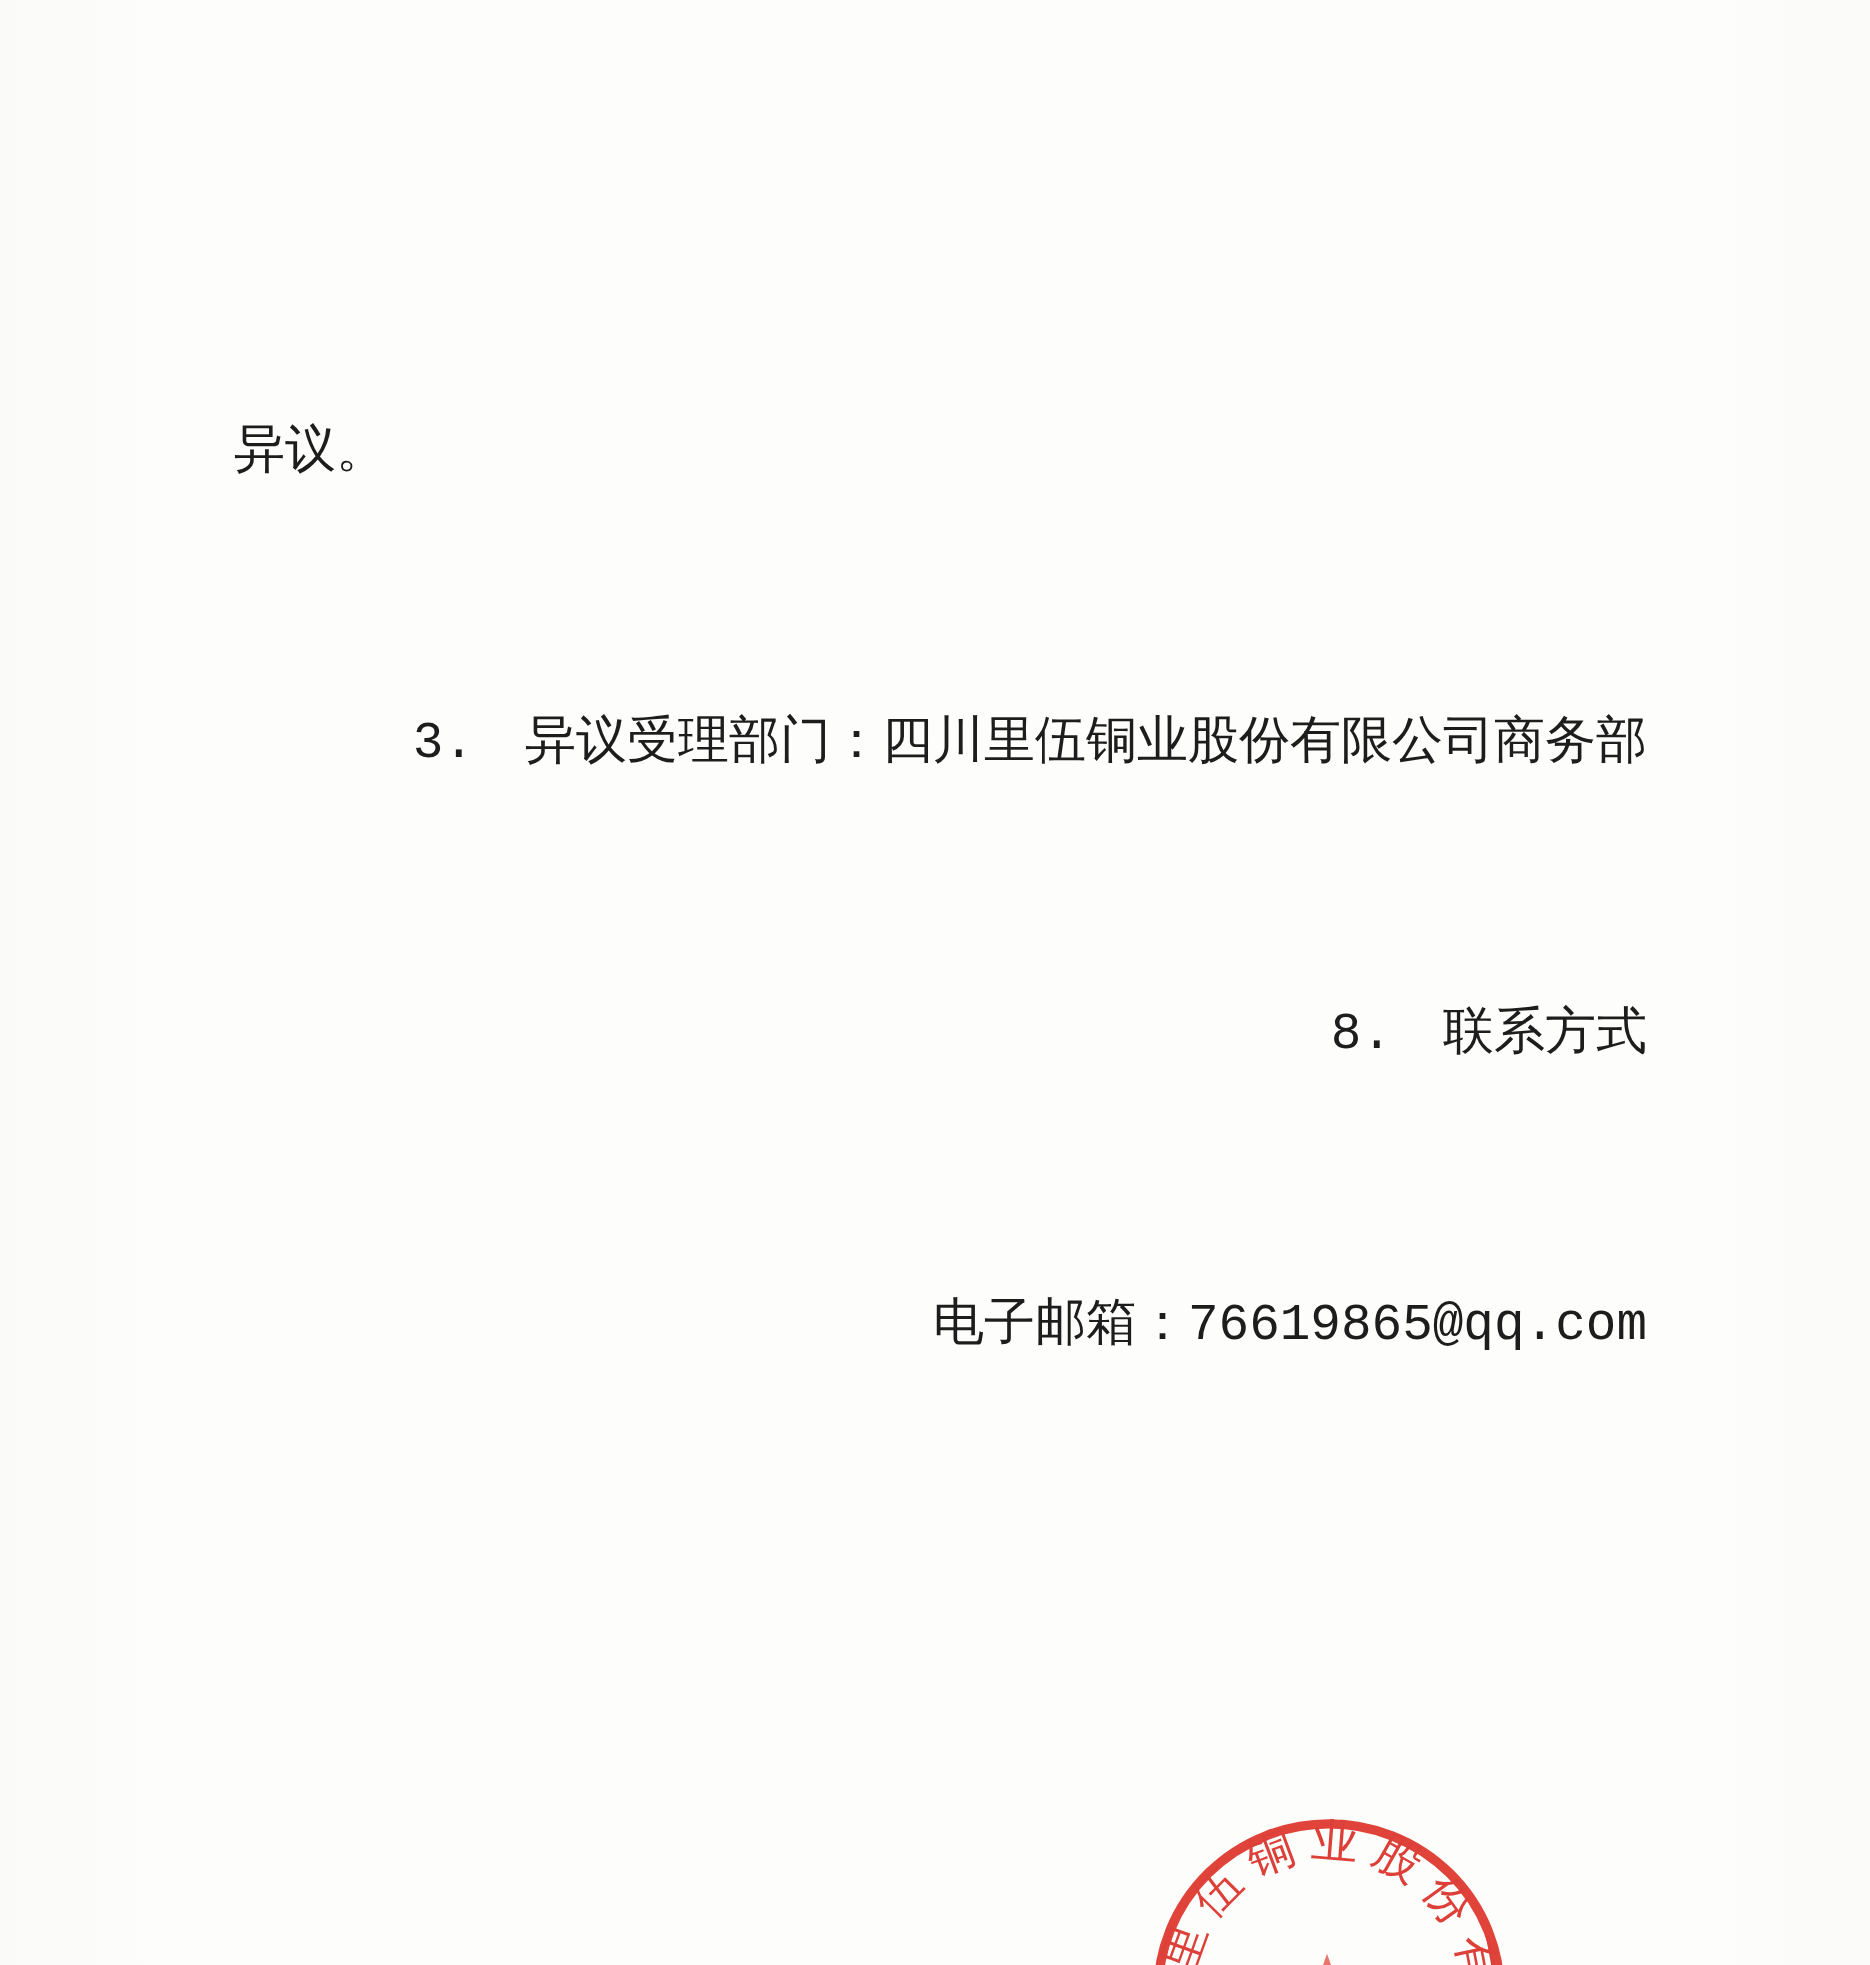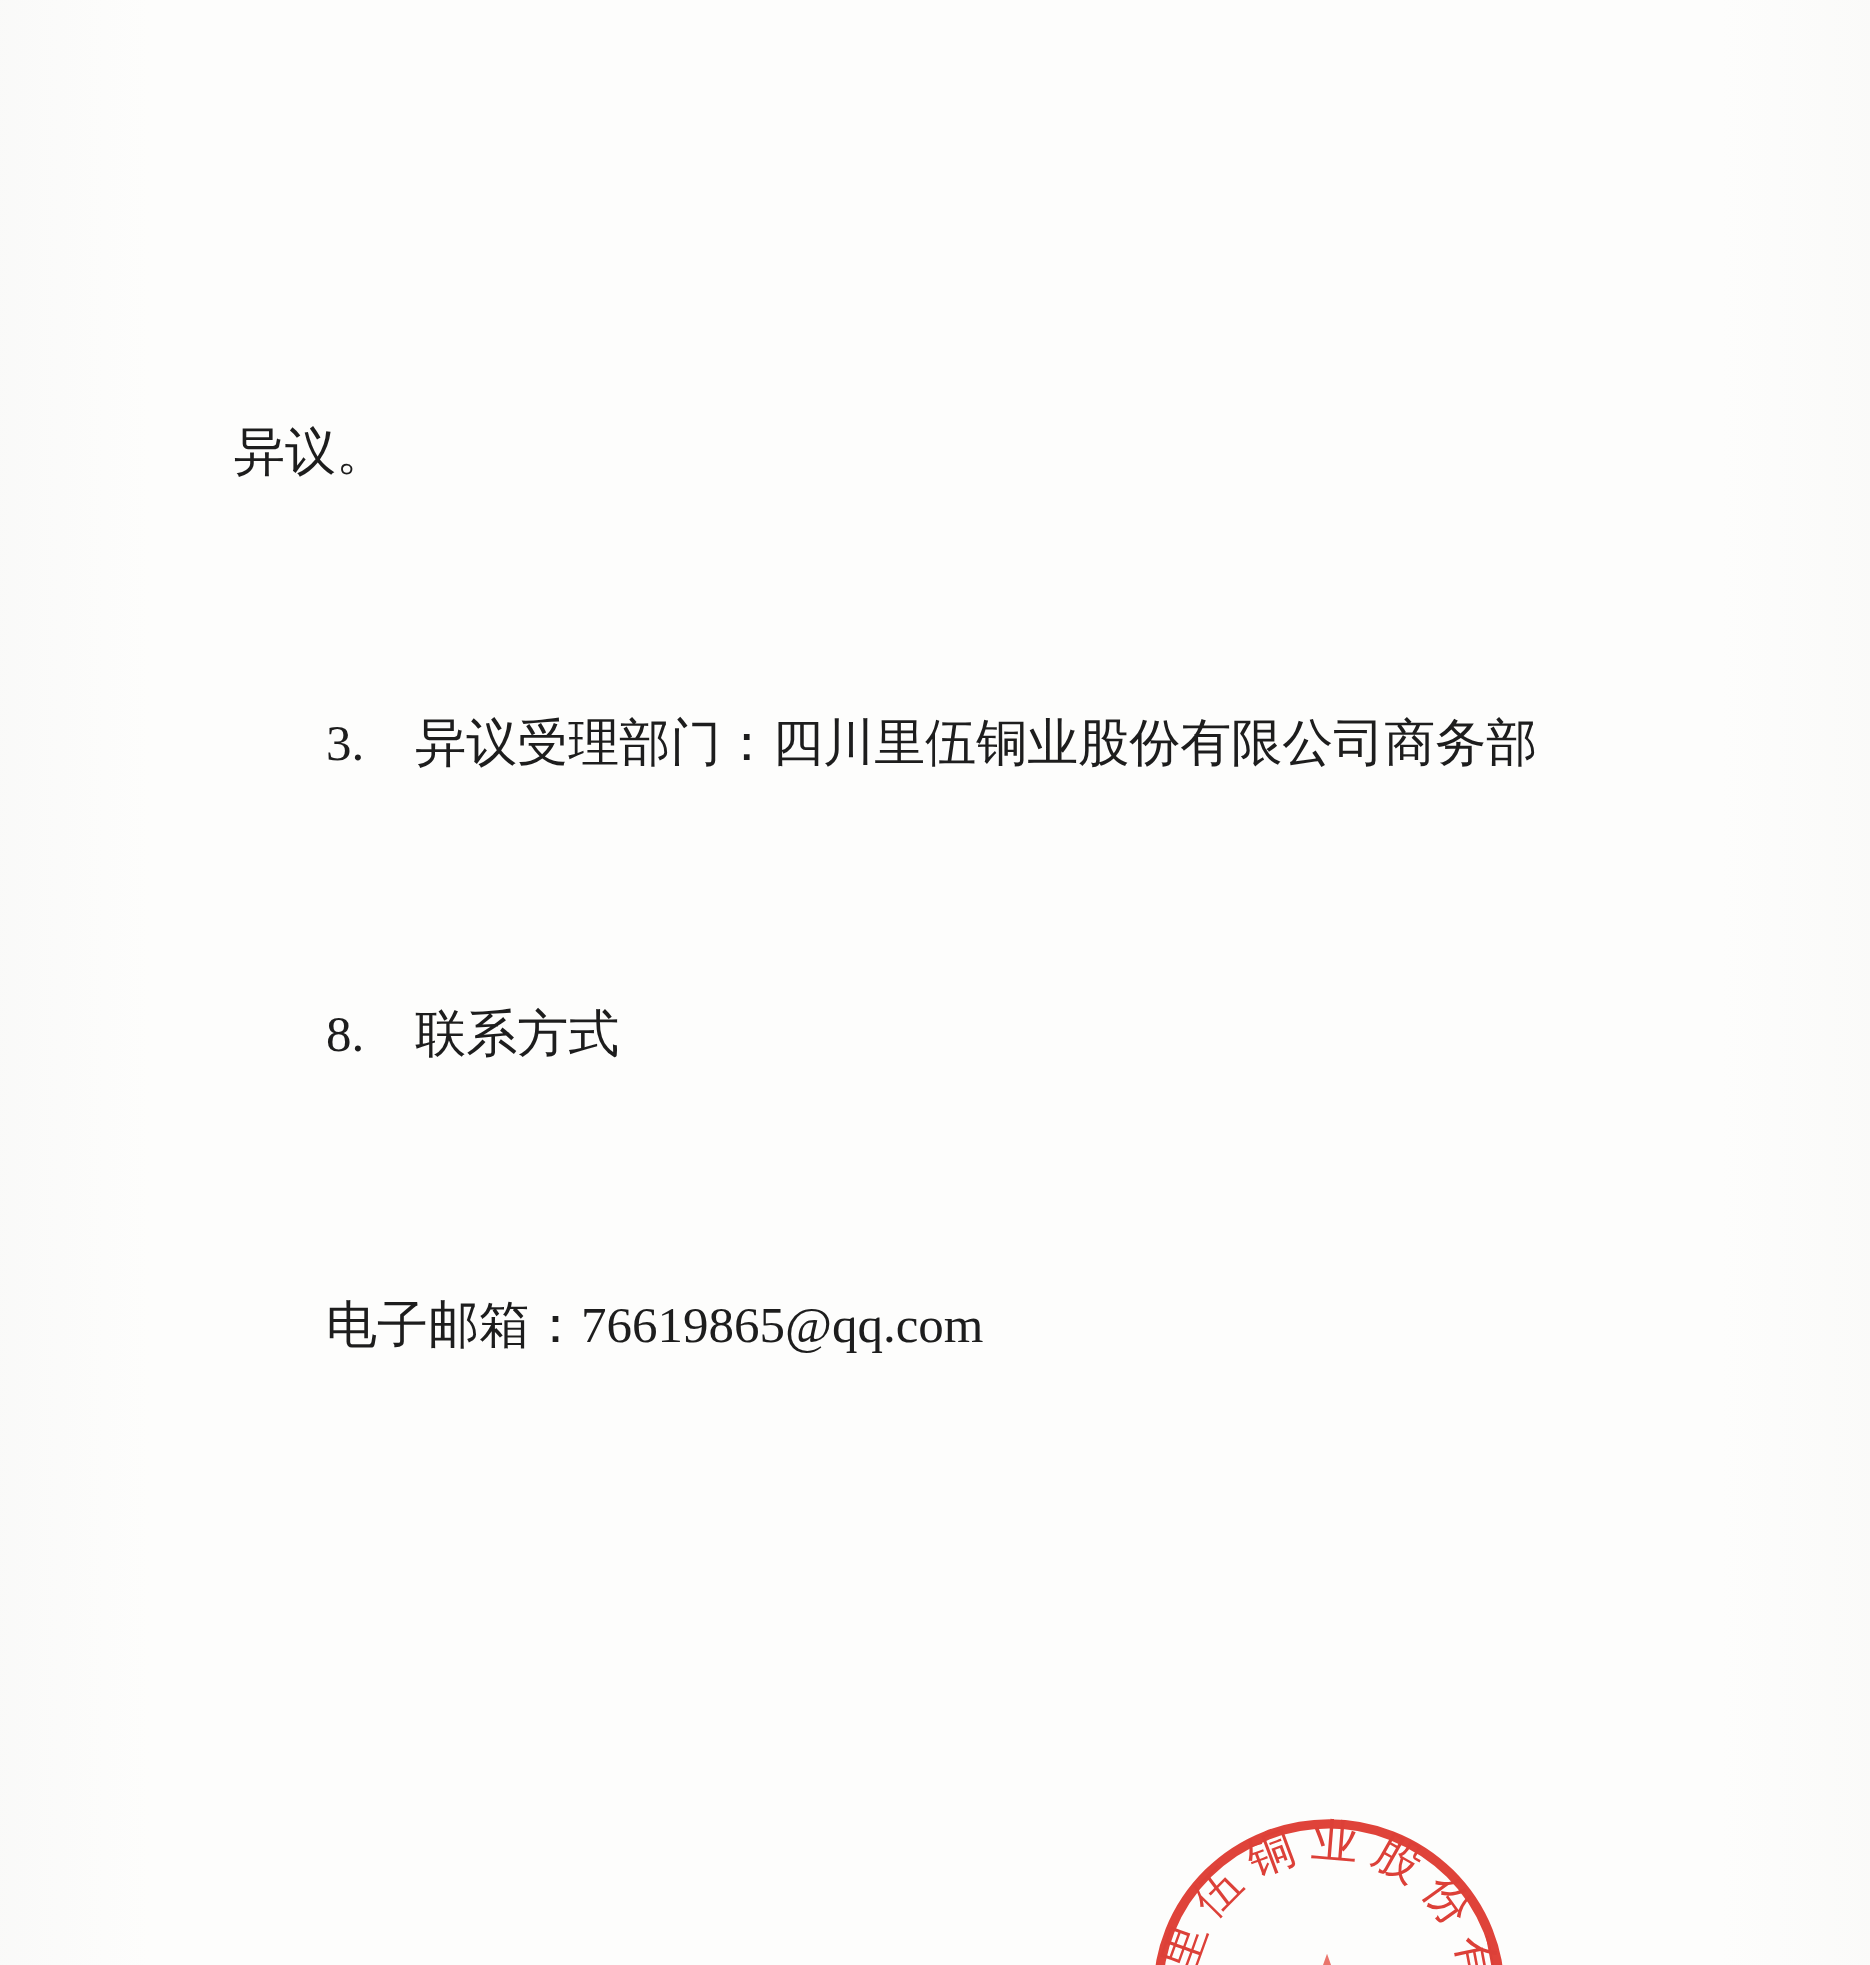--- a/index.html
+++ b/index.html
@@ -24,22 +24,22 @@
   .text-block {
     position: absolute;
     left: 234px; top: 210px;
     width: 1413px;
     font-size: 51px;
     line-height: 97px;
     color: #1d1d1d;
     white-space: pre-wrap;
     text-align: left;
   }
-  .line { min-height: 97px; }
-  .indent { text-indent: 92px; }
+  .line { min-height: 97px; font-family: Liberation Mono, monospace; }
+  .indent { text-indent: 92px; text-align: right; }
   .seal {
     position: absolute;
     left: 1152px; top: 1818px;
     width: 354px; height: 350px;
     z-index: 1;
   }
   .text-block { z-index: 2; }
   .seal-svg { width: 100%; height: 100%; }
 </style>
 </head>

